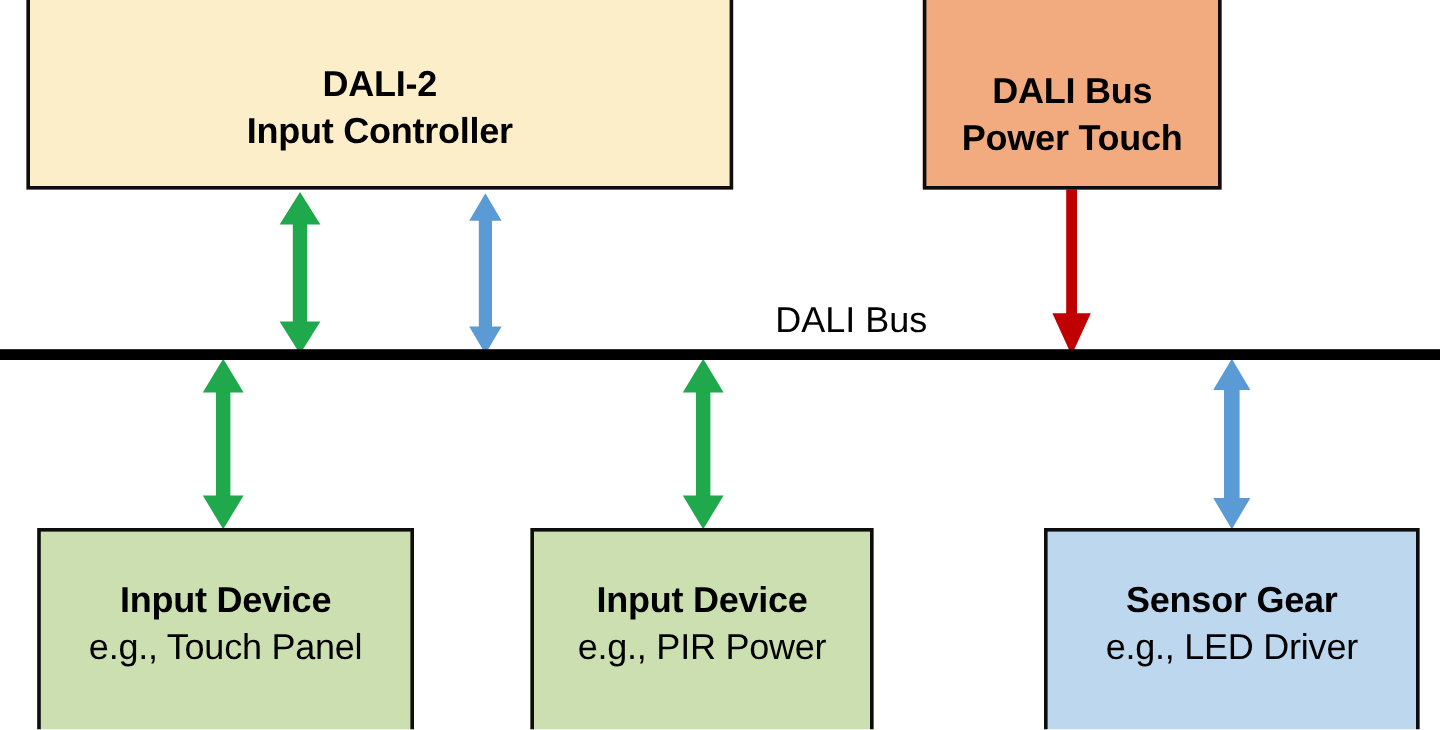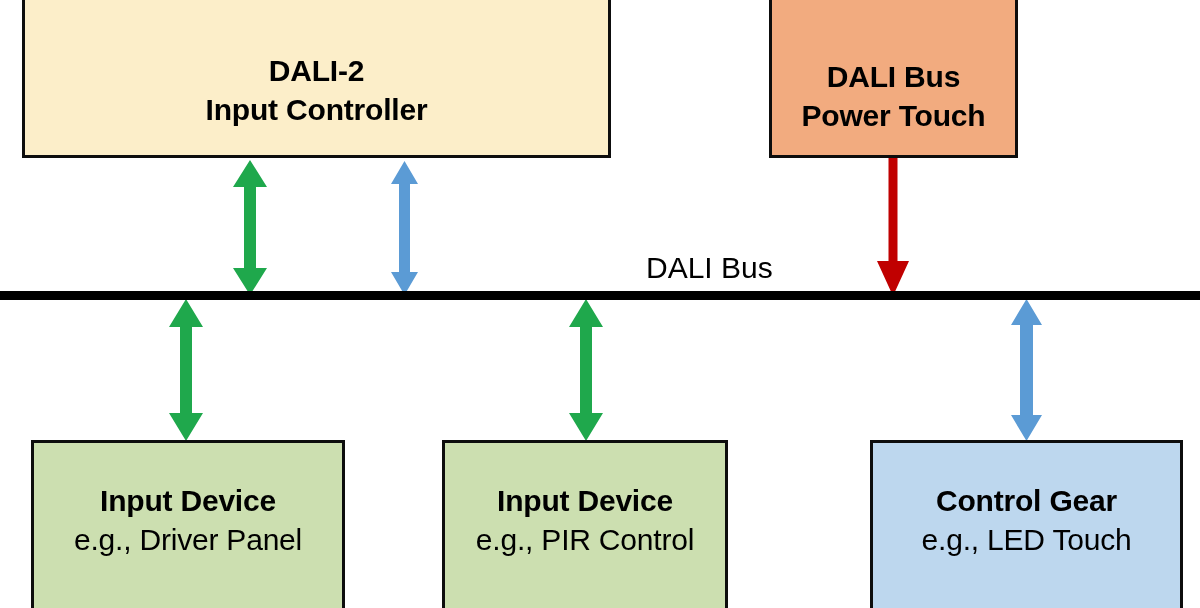--- a/index.html
+++ b/index.html
@@ -150,26 +150,26 @@
   </div>
 
   <div class="arrow" id="arrow-control-gear" style="left:1010px; top:299px; width:33px; height:142px;">
     <svg width="33" height="142" viewBox="0 0 33 142">
       <polygon points="16.5,0 32,26 23,26 23,116 32,116 16.5,142 1,116 10,116 10,26 1,26" fill="#5B9BD5"></polygon>
     </svg>
   </div>
 
   <div class="node" id="node-input-touch-panel" style="background: rgb(204, 223, 176); border-color: rgb(13, 13, 13);">
     <div class="title">Input Device</div>
-    <div class="subtitle">e.g., Driver Panel</div>
+    <div class="subtitle">e.g., Touch Panel</div>
   </div>
 
   <div class="node" id="node-input-pir-sensor" style="background: rgb(204, 223, 176); border-color: rgb(13, 13, 13);">
     <div class="title">Input Device</div>
-    <div class="subtitle">e.g., PIR Control</div>
+    <div class="subtitle">e.g., PIR Power</div>
   </div>
 
   <div class="node" id="node-control-gear" style="background: rgb(189, 215, 238); border-color: rgb(13, 13, 13);">
-    <div class="title">Control Gear</div>
-    <div class="subtitle">e.g., LED Touch</div>
+    <div class="title">Sensor Gear</div>
+    <div class="subtitle">e.g., LED Driver</div>
   </div>
 
 </div>
 
 </body></html>

